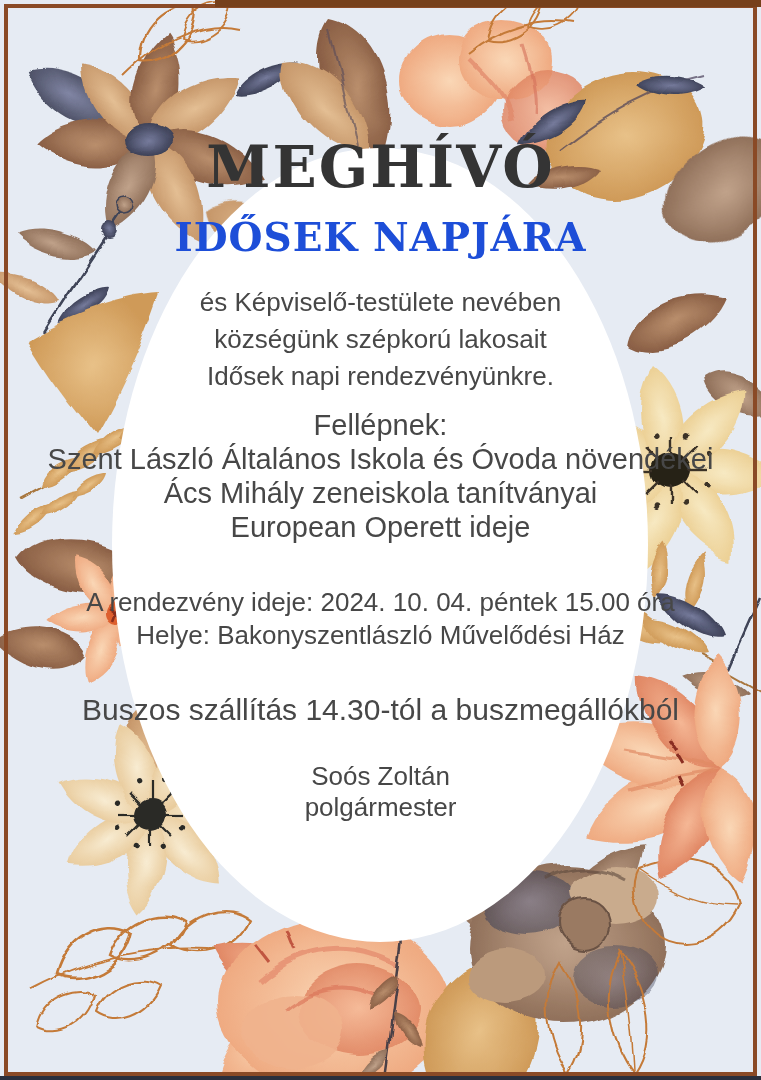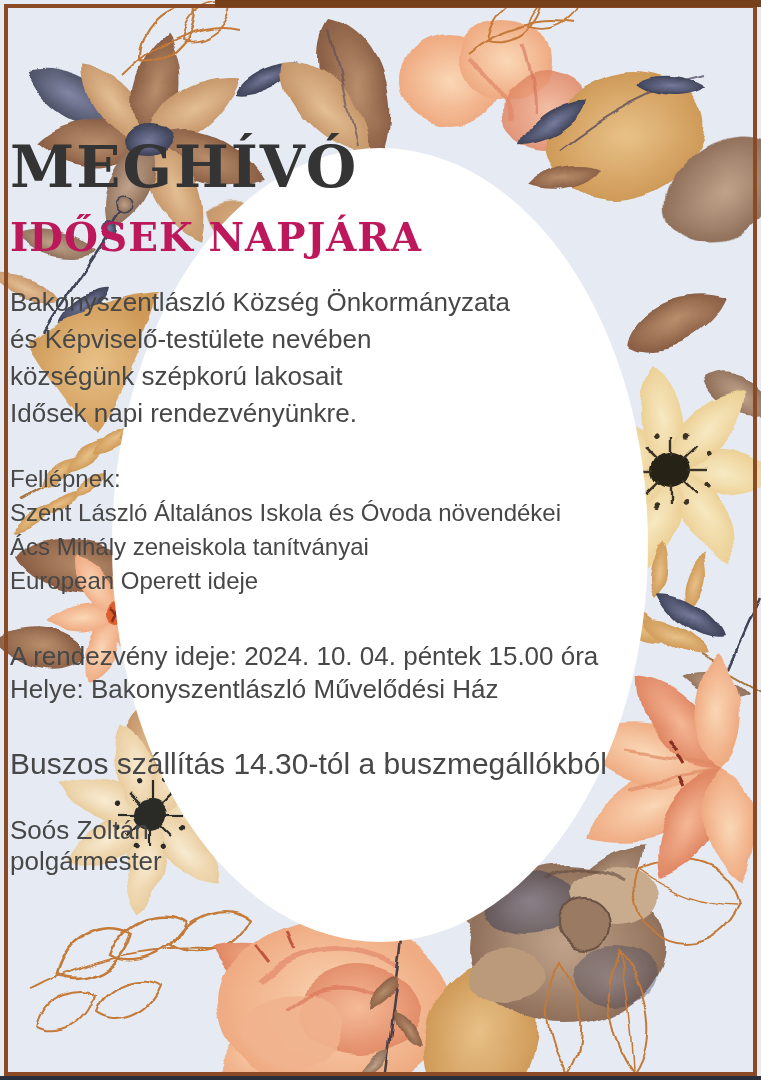--- a/index.html
+++ b/index.html
@@ -2,27 +2,27 @@
 <html><head>
 <meta charset="utf-8">
 <style>
   html,body{margin:0;padding:0;background:#c9c9c9;}
   .poster{position:relative;width:761px;height:1080px;background:#e6ebf3;overflow:hidden;
           font-family:"Liberation Sans",sans-serif;}
   .wreath{position:absolute;left:0;top:0;width:761px;height:1080px;}
   .frame{position:absolute;inset:4px;border:4px solid #8a4a26;pointer-events:none;z-index:6;}
   .topbar{position:absolute;top:0;left:215px;right:0;height:7px;background:#76401b;z-index:7;}
   .botbar{position:absolute;bottom:0;left:0;right:0;height:4px;background:#2a2f3c;z-index:7;}
-  .content{position:absolute;left:10px;top:136px;width:741px;color:#474747;z-index:5;}
+  .content{position:absolute;left:10px;top:136px;width:741px;text-align:center;color:#474747;z-index:5;}
   .title{font-family:"DejaVu Serif","Liberation Serif",serif;font-weight:700;font-size:58px;
          line-height:62px;letter-spacing:2px;color:#343434;}
   .subtitle{font-family:"DejaVu Serif","Liberation Serif",serif;font-weight:700;font-size:39px;
-         line-height:46px;letter-spacing:1px;color:#be185d;margin-top:16px;}
+         line-height:46px;letter-spacing:1px;color:#1d4ed8;margin-top:16px;}
   .intro{margin-top:24px;font-size:26px;line-height:37px;}
-  .performers{margin-top:30px;font-size:24px;line-height:34px;}
+  .performers{margin-top:13px;font-size:29px;line-height:34px;}
   .details{margin-top:42px;font-size:26px;line-height:33px;}
   .transport{margin-top:41px;font-size:30px;line-height:33px;}
   .signature{margin-top:35px;font-size:26px;line-height:31px;}
 </style>
 </head>
 <body>
 
 <div class="poster">
 
   <svg class="wreath" width="761" height="1080" viewBox="0 0 761 1080">
@@ -304,21 +304,20 @@
 
   <div class="topbar"></div>
   <div class="frame"></div>
   <div class="botbar"></div>
 
   <div class="content">
     <div class="title">MEGHÍVÓ</div>
     <div class="subtitle">IDŐSEK NAPJÁRA</div>
 
     <div class="intro">
-      <div>Bakonyszentlászló Község Önkormányzata</div>
       <div>és Képviselő-testülete nevében</div>
       <div>községünk szépkorú lakosait</div>
       <div>Idősek napi rendezvényünkre.</div>
     </div>
 
     <div class="performers">
       <div>Fellépnek:</div>
       <div>Szent László Általános Iskola és Óvoda növendékei</div>
       <div>Ács Mihály zeneiskola tanítványai</div>
       <div>European Operett ideje</div>

